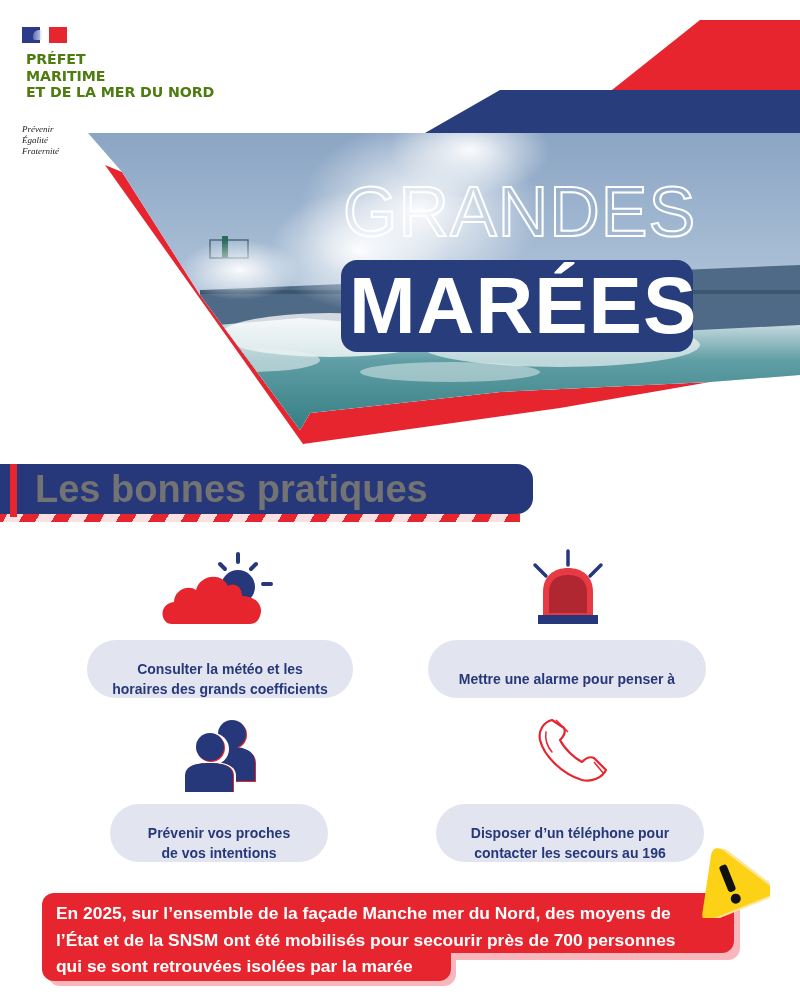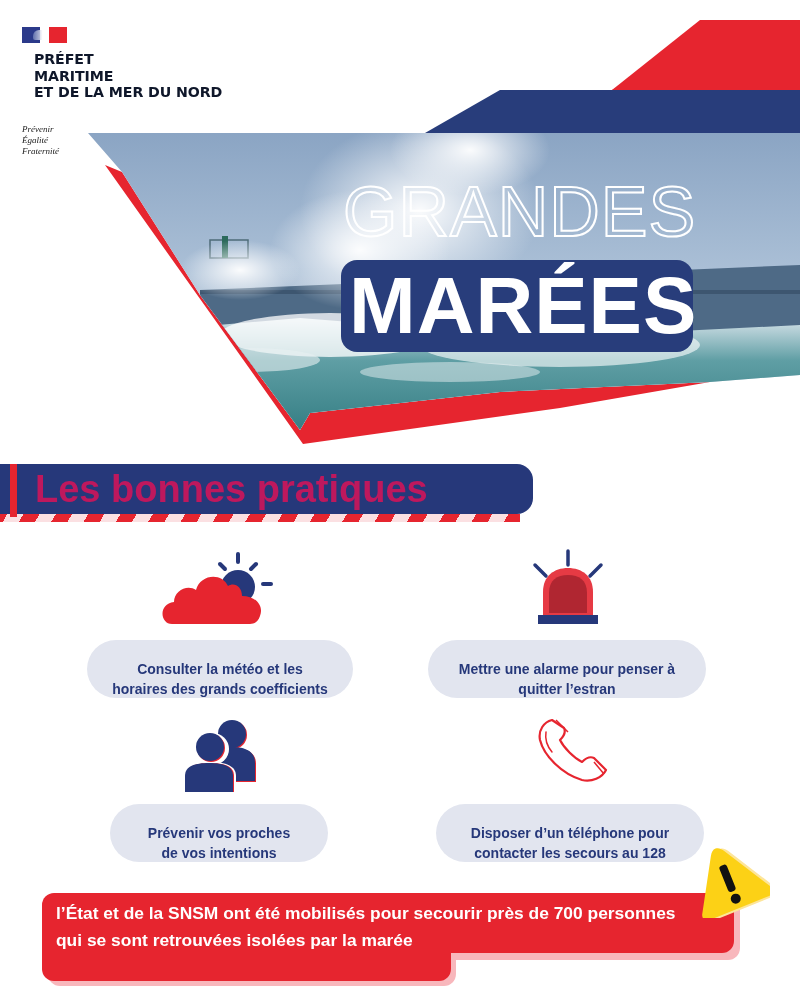--- a/index.html
+++ b/index.html
@@ -6,38 +6,38 @@
     html, body { width: 800px; height: 1000px; background: #ffffff; overflow: hidden; }
     body { position: relative; font-family: "Liberation Sans", sans-serif; }
 
     
     .logo { position: absolute; left: 22px; top: 27px; }
     .flag { position: absolute; left: 0; top: 0; width: 45px; height: 16px; }
     .flag .blue { position: absolute; left: 0; top: 0; width: 18px; height: 16px; background: #2b3a8a; }
     .flag .red  { position: absolute; left: 27px; top: 0; width: 18px; height: 16px; background: #e6252f; }
     .flag .mid  { position: absolute; left: 18px; top: 0; width: 9px; height: 16px; background: #ffffff; }
     .flag .marianne { position: absolute; left: 11px; top: 3px; width: 16px; height: 10px; border-radius: 6px 2px 6px 2px; background: linear-gradient(90deg, #6d7db5, #ffffff 60%); opacity: .8; }
-    .org-name { position: absolute; left: 12px; top: 24px; width: 260px; font-family: "DejaVu Sans", sans-serif; font-weight: bold; font-size: 14.2px; line-height: 16.5px; color: #0f172a; letter-spacing: -0.1px; }
+    .org-name { position: absolute; left: 4px; top: 24px; width: 260px; font-family: "DejaVu Sans", sans-serif; font-weight: bold; font-size: 14.2px; line-height: 16.5px; color: #4d7c0f; letter-spacing: -0.1px; }
     .org-name div { white-space: nowrap; }
     .motto { position: absolute; left: 0; top: 97px; font-family: "Liberation Serif", serif; font-style: italic; font-size: 9px; line-height: 11px; color: #222; }
 
     
     .hero { position: absolute; left: 0; top: 0; width: 800px; height: 450px; }
     .hero svg { position: absolute; left: 0; top: 0; }
     .title-outline { position: absolute; left: 343px; top: 177px; font-family: "Liberation Sans", sans-serif; font-weight: normal; font-size: 70px; line-height: 70px; color: transparent; -webkit-text-stroke: 2px #ffffff; letter-spacing: 1px; white-space: nowrap; }
     .title-box { position: absolute; left: 341px; top: 260px; width: 352px; height: 92px; background: #283d7b; border-radius: 16px; }
     .title-solid { position: absolute; left: 349px; top: 262px; font-family: "Liberation Sans", sans-serif; font-weight: bold; font-size: 80px; line-height: 88px; color: #ffffff; white-space: nowrap; letter-spacing: 1px; }
 
     
     .banner { position: absolute; left: 0; top: 464px; width: 533px; height: 59px; }
     .banner-bg { position: absolute; left: 0; top: 0; width: 533px; height: 50px; background: #26387a; border-radius: 0 16px 16px 0; }
     .banner-redbar { position: absolute; left: 10px; top: 0; width: 7px; height: 53px; background: #e6252f; }
     .banner-stripes { position: absolute; left: 0; top: 50px; width: 520px; height: 8px;
       background: repeating-linear-gradient(-60deg, #e6252f 0 14px, #fbe0e2 14px 28px); }
-    .banner-text { position: absolute; left: 35px; top: 0; height: 50px; line-height: 50px; font-family: "Liberation Sans", sans-serif; font-weight: bold; font-size: 38px; color: #be185d; white-space: nowrap; }
+    .banner-text { position: absolute; left: 35px; top: 0; height: 50px; line-height: 50px; font-family: "Liberation Sans", sans-serif; font-weight: bold; font-size: 38px; color: #737373; white-space: nowrap; }
 
     
     .practice-icon { position: absolute; }
     .pill { position: absolute; background: #e2e5ef; border-radius: 30px; display: flex; align-items: center; justify-content: center; text-align: center; }
     .pill span { font-family: "Liberation Sans", sans-serif; font-weight: bold; font-size: 14px; line-height: 20px; color: #26387a; margin-top: 20px; }
 
     
     .alert { position: absolute; left: 42px; top: 893px; width: 695px; height: 90px; }
     .alert-shadow-a { position: absolute; left: 6px; top: 6px; width: 692px; height: 61px; background: #f8b7bc; border-radius: 12px; }
     .alert-shadow-b { position: absolute; left: 6px; top: 60px; width: 408px; height: 33px; background: #f8b7bc; border-radius: 0 0 12px 12px; }
@@ -154,21 +154,20 @@
     <line x1="5" y1="17" x2="16" y2="28"></line>
     <line x1="71" y1="17" x2="60" y2="28"></line>
   </g>
   <path d="M13,70 L13,44 C13,28 24,20 38,20 C52,20 63,28 63,44 L63,70 Z" fill="#e63a44"></path>
   <path d="M19,65 L19,45 C19,32 27,27 38,27 C49,27 57,32 57,45 L57,65 Z" fill="#b02631"></path>
   <rect x="8" y="67" width="60" height="9" fill="#26387a"></rect>
 </svg>
 <div class="pill" style="left:428px; top:640px; width:278px; height:58px;">
   <span>
     <div>Mettre une alarme pour penser à</div>
-    <div>quitter l’estran</div>
   </span>
 </div>
 
 <svg class="practice-icon" style="left:180px; top:712px;" width="80" height="82" viewBox="0 0 80 82">
   <circle cx="53" cy="23" r="14" fill="#e6252f"></circle>
   <circle cx="52" cy="22" r="14" fill="#26387a"></circle>
   <path d="M30,70 L30,50 C30,39 40,36 53,36 C66,36 76,40 76,52 L76,70 Z" fill="#e6252f"></path>
   <path d="M29,69 L29,49 C29,38 39,35 52,35 C65,35 75,39 75,51 L75,69 Z" fill="#26387a"></path>
   <circle cx="33" cy="37" r="16" fill="#ffffff"></circle>
   <circle cx="31" cy="36" r="14" fill="#e6252f"></circle>
@@ -186,30 +185,31 @@
 
 <svg class="practice-icon" style="left:536px; top:716px;" width="76" height="68" viewBox="0 0 76 68">
   <path d="M16,4 C8,6 2,14 4,24 C8,40 26,58 46,64 C56,66 66,62 70,54 L58,42 C54,40 50,42 46,46 C38,42 28,32 24,24 C28,20 30,16 28,12 Z" fill="none" stroke="#e6252f" stroke-width="2.2" stroke-linejoin="round"></path>
   <path d="M10,16 C9,22 11,30 16,36" fill="none" stroke="#e6252f" stroke-width="1.5" stroke-linecap="round"></path>
   <line x1="20" y1="4" x2="32" y2="16" stroke="#e6252f" stroke-width="1.5"></line>
   <line x1="58" y1="46" x2="68" y2="58" stroke="#e6252f" stroke-width="1.5"></line>
 </svg>
 <div class="pill" style="left:436px; top:804px; width:268px; height:58px;">
   <span>
     <div>Disposer d’un téléphone pour</div>
-    <div>contacter les secours au 128</div>
+    <div>contacter les secours au 196</div>
   </span>
 </div>
 
 <div class="alert">
   <div class="alert-shadow-a"></div>
   <div class="alert-shadow-b"></div>
   <div class="alert-main-a"></div>
   <div class="alert-main-b"></div>
   <div class="alert-text">
+    <div>En 2025, sur l’ensemble de la façade Manche mer du Nord, des moyens de</div>
     <div>l’État et de la SNSM ont été mobilisés pour secourir près de 700 personnes</div>
     <div>qui se sont retrouvées isolées par la marée</div>
   </div>
 </div>
 <svg class="warn" width="82" height="80" viewBox="0 0 82 80">
   <g transform="rotate(-22 41 44)">
     <path d="M41,8 C44,8 46,10 48,13 L78,64 C80,68 78,72 73,72 L9,72 C4,72 2,68 4,64 L34,13 C36,10 38,8 41,8 Z" fill="#fde59a" transform="translate(4,2)"></path>
     <path d="M41,8 C44,8 46,10 48,13 L78,64 C80,68 78,72 73,72 L9,72 C4,72 2,68 4,64 L34,13 C36,10 38,8 41,8 Z" fill="#fcd116"></path>
     <rect x="37" y="26" width="8" height="28" rx="3" fill="#111"></rect>
     <circle cx="41" cy="62" r="5" fill="#111"></circle>

